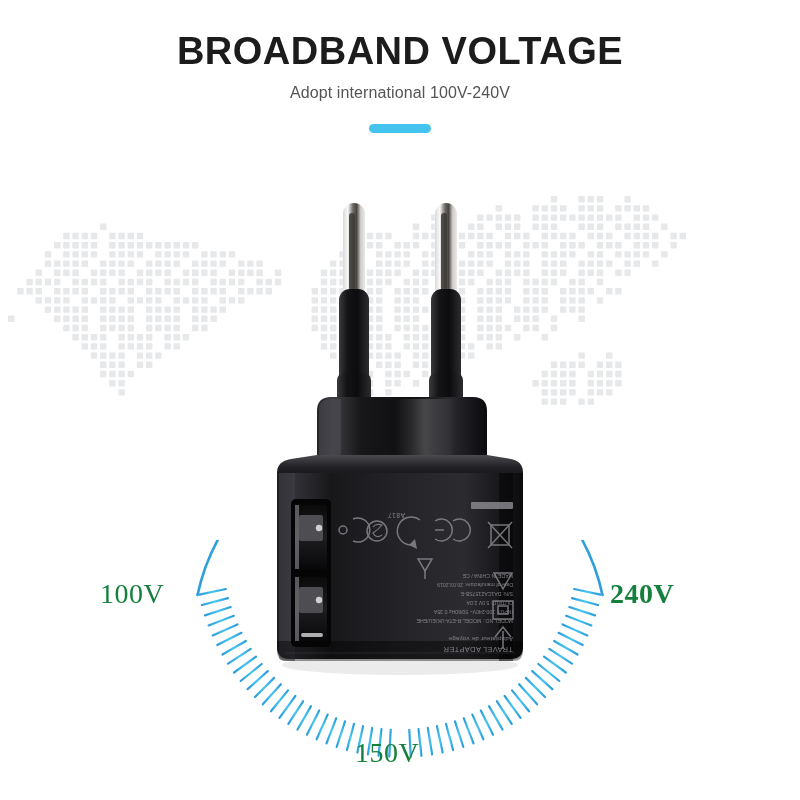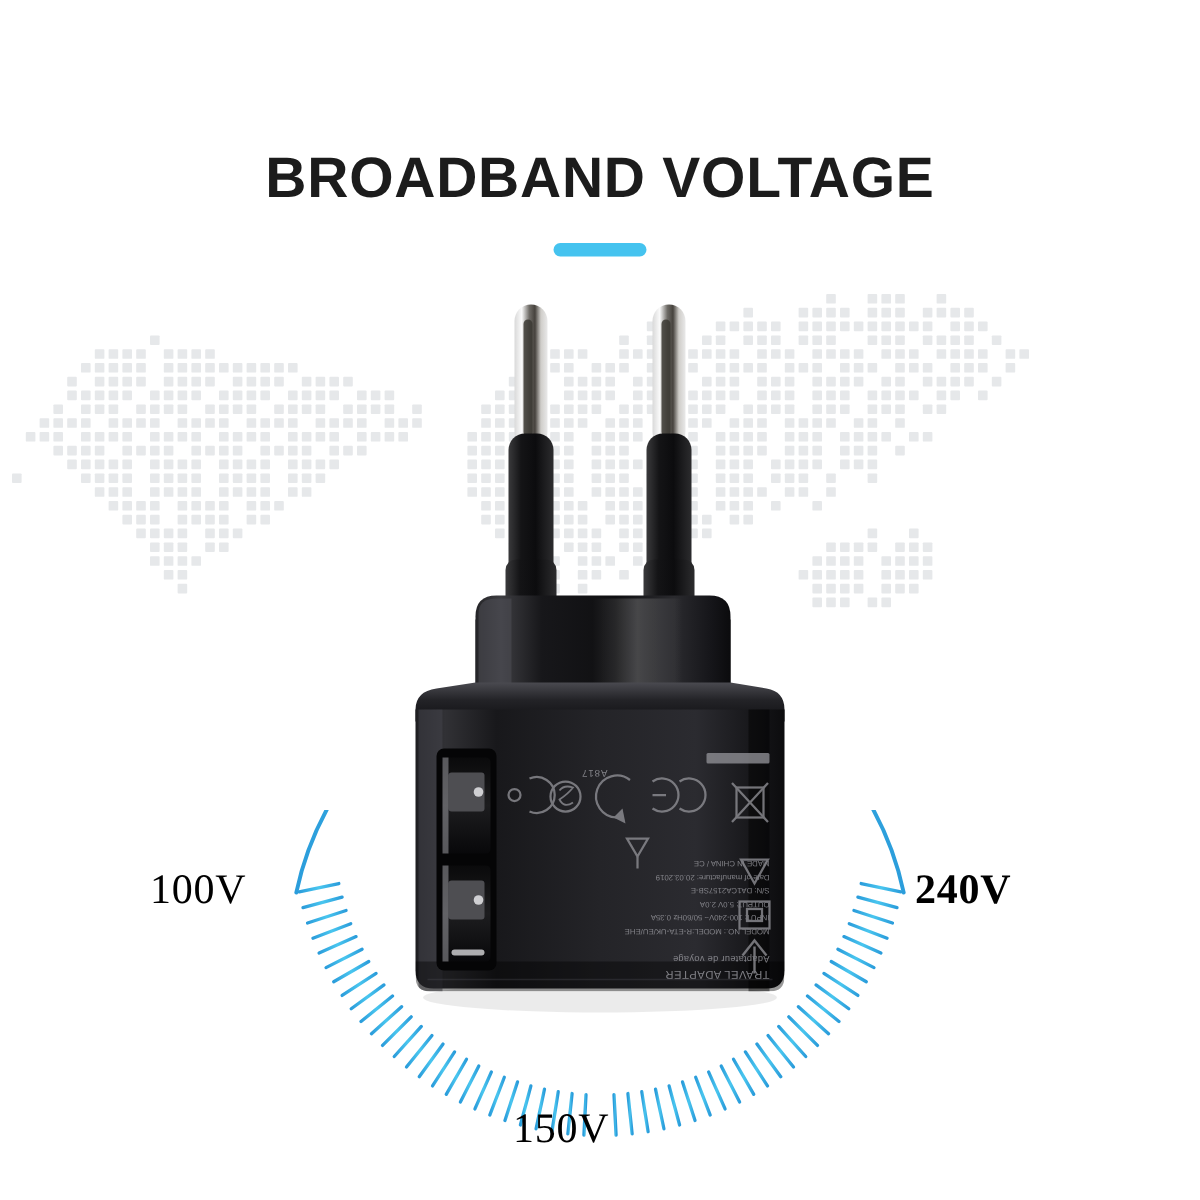--- a/index.html
+++ b/index.html
@@ -31,21 +31,21 @@
   .header {
     position: absolute;
     left: 0;
     top: 0;
     width: 800px;
     z-index: 5;
     text-align: center;
   }
   .title {
     margin: 0;
-    padding-top: 100px;
+    padding-top: 32px;
     font-size: 38px;
     font-weight: bold;
     letter-spacing: 0.5px;
     color: #1c1c1c;
     line-height: 1.05;
     font-family: "Liberation Sans", sans-serif;
   }
   .subtitle {
     margin: 0;
     padding-top: 12px;
@@ -71,30 +71,30 @@
     width: 500px;
     height: 230px;
     z-index: 2;
     pointer-events: none;
   }
 
   
   .vlabel {
     position: absolute;
     z-index: 6;
-    color: #000000;
+    color: #15803d;
     font-size: 28px;
     font-weight: normal;
     letter-spacing: 0.5px;
     font-family: "Liberation Serif", serif;
     white-space: nowrap;
   }
   .vlabel-left  { left: 100px;  top: 578px; }
   .vlabel-right { left: 610px;  top: 578px; font-weight: bold; }
-  .vlabel-bottom{ left: 342px;  top: 737px; }
+  .vlabel-bottom{ left: 355px;  top: 737px; }
 
   
   #charger {
     position: absolute;
     left: 245px;
     top: 185px;
     width: 310px;
     height: 500px;
     z-index: 4;
     pointer-events: none;
@@ -784,20 +784,21 @@
       <rect x="541.6" y="398.4" width="6.4" height="6.4" rx="0.6"></rect>
       <rect x="550.8" y="398.4" width="6.4" height="6.4" rx="0.6"></rect>
       <rect x="560.0" y="398.4" width="6.4" height="6.4" rx="0.6"></rect>
       <rect x="578.4" y="398.4" width="6.4" height="6.4" rx="0.6"></rect>
       <rect x="587.6" y="398.4" width="6.4" height="6.4" rx="0.6"></rect>
     </g>
 </svg>
 
 <div class="header">
   <h1 class="title">BROADBAND VOLTAGE</h1>
+  <p class="subtitle">Adopt international 100V-240V</p>
   <div class="accent-bar" style="background: rgb(69, 195, 239);"></div>
 </div>
 
 <svg id="gauge" viewBox="0 0 500 230" xmlns="http://www.w3.org/2000/svg" aria-hidden="true">
   <defs>
     <linearGradient id="arcGrad" x1="0" y1="0" x2="1" y2="0">
       <stop offset="0%" stop-color="#2b9ddb"></stop>
       <stop offset="50%" stop-color="#49c6ef"></stop>
       <stop offset="100%" stop-color="#2b9ddb"></stop>
     </linearGradient>

